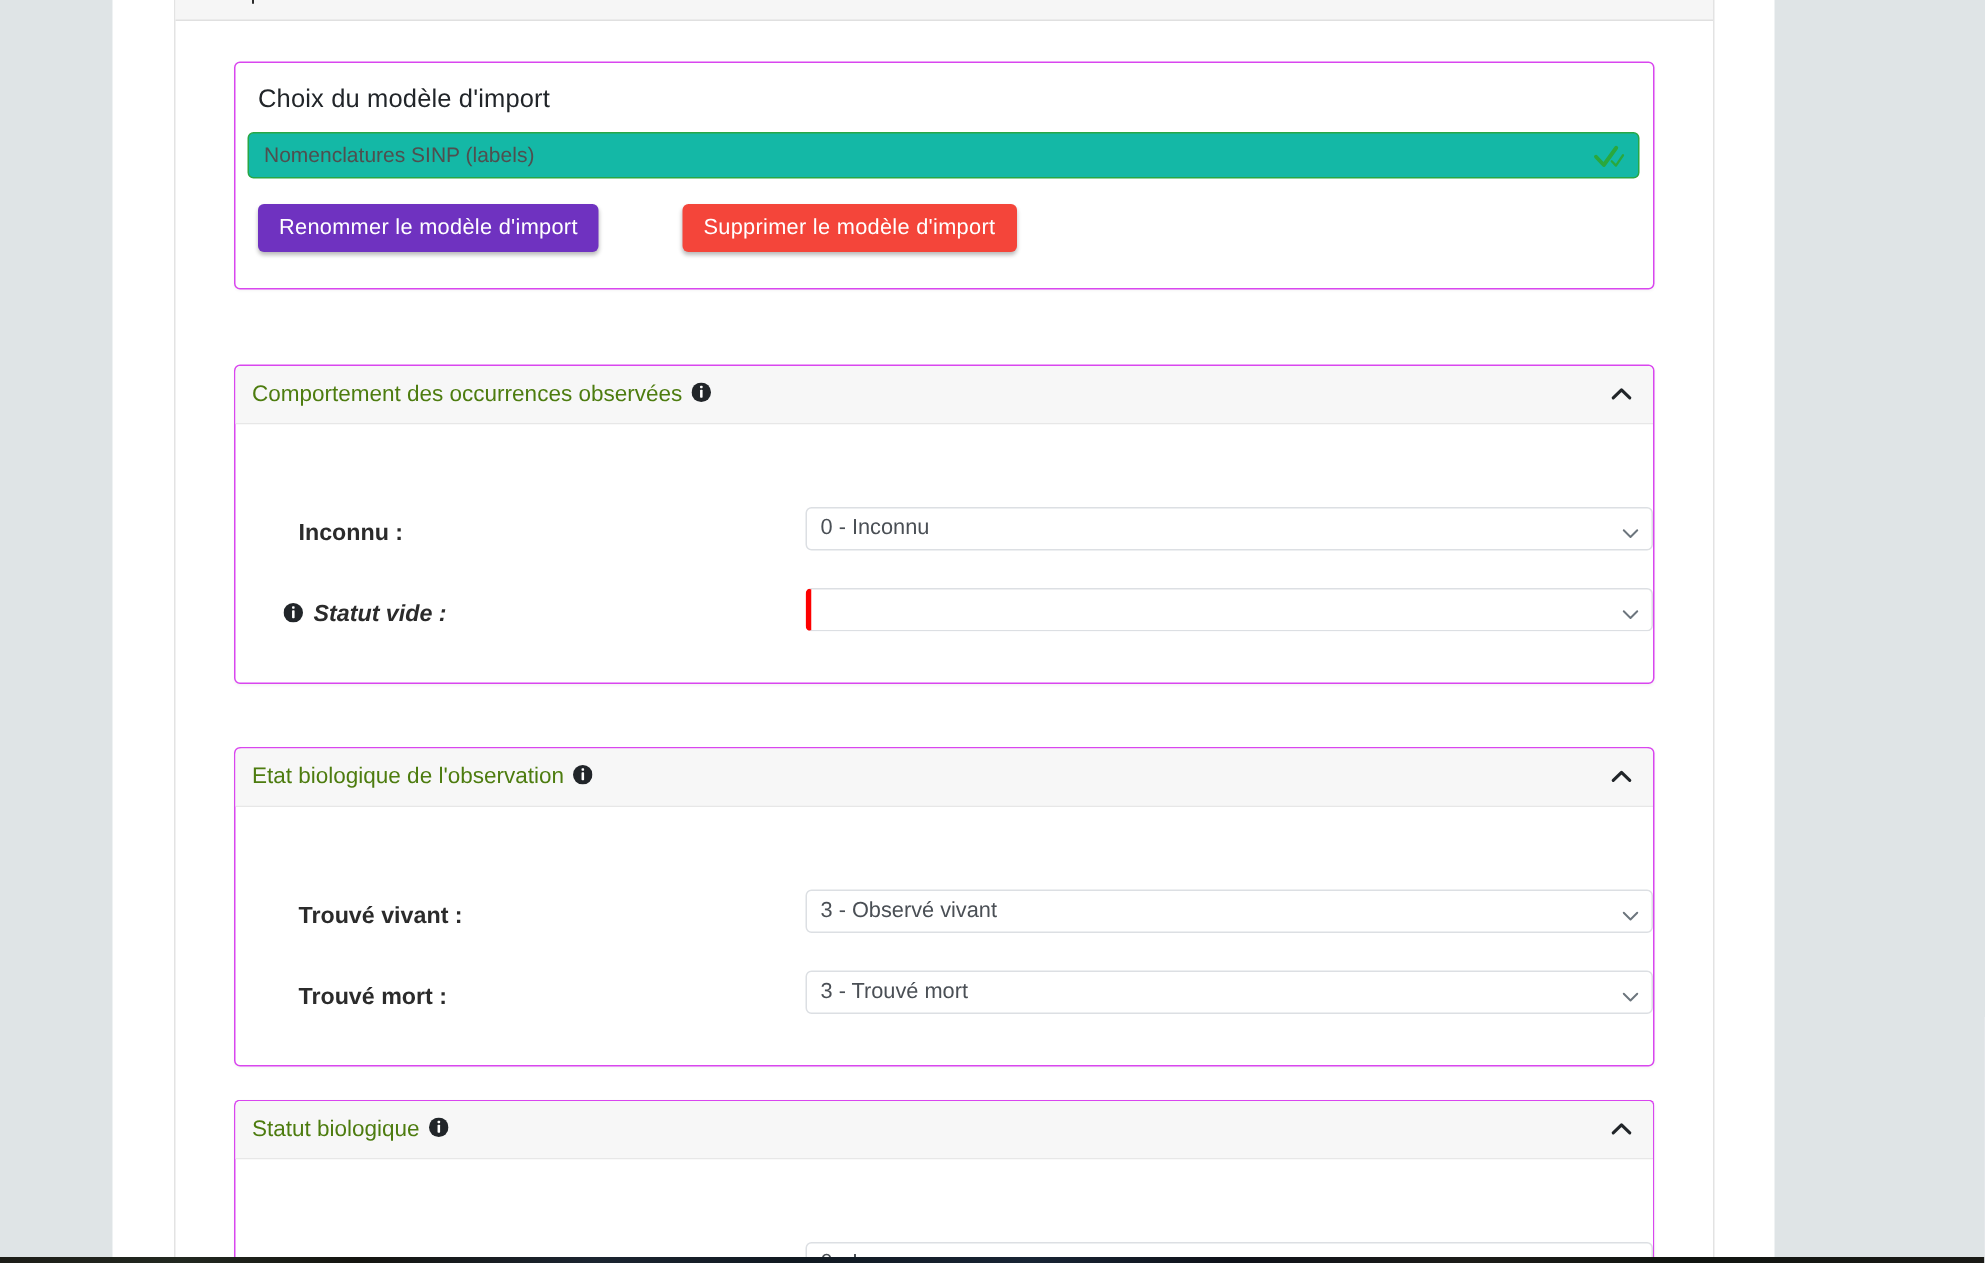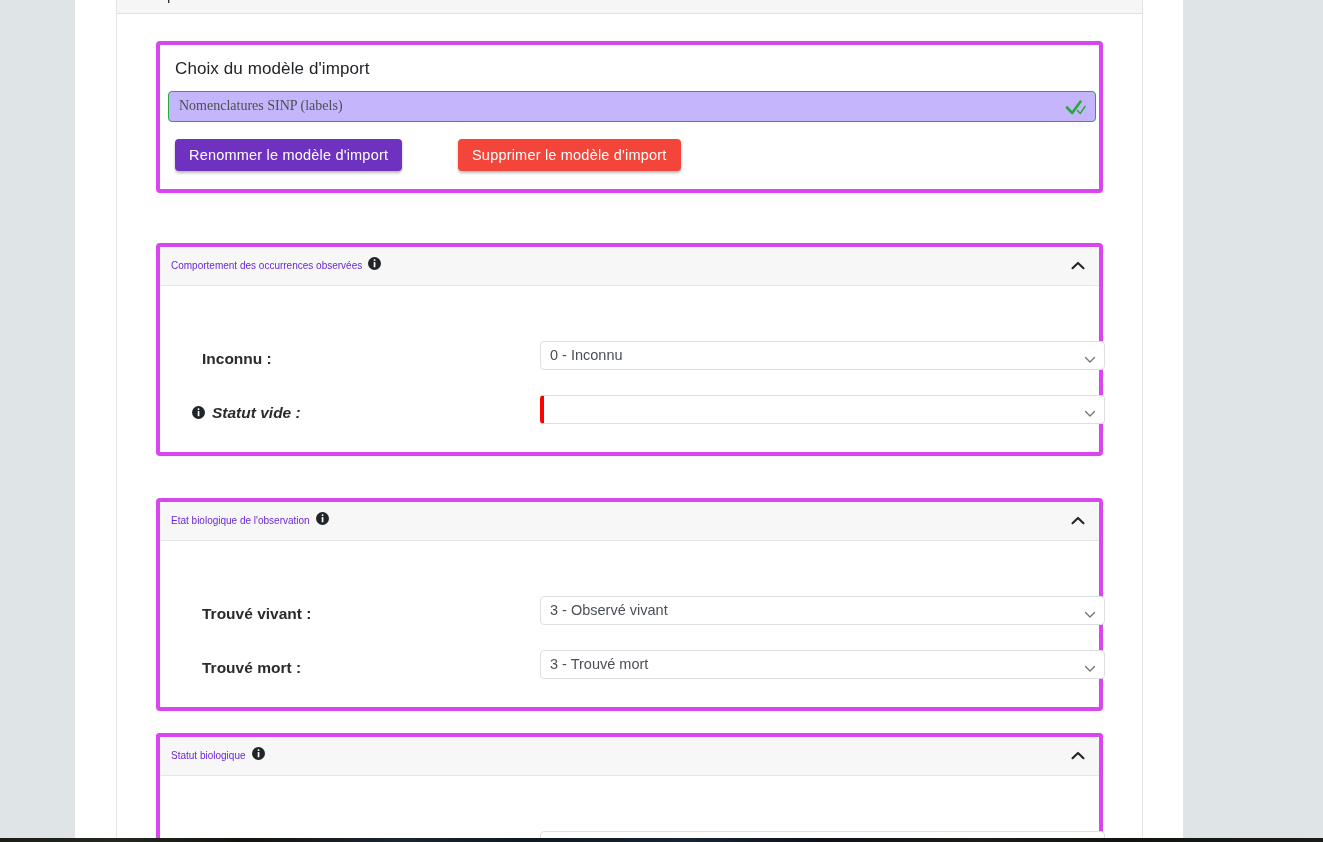--- a/index.html
+++ b/index.html
@@ -66,39 +66,38 @@
     left: 117px; top: 14px;
     width: 1025px;
     height: 824px;
   }
 
   .card {
     position: absolute;
     left: 39px;
     width: 947px;
     background: #ffffff;
-    border: 4px solid #d946ef;
+    border: 1px solid #d946ef;
     border-radius: 4px;
     box-shadow: 0 1px 2px rgba(0,0,0,.045);
   }
 
   
   #card-model { top: 27px; height: 152px; }
   .card-title {
     position: absolute; left: 15px; top: 14px;
     font-size: 17px; color: #212529; letter-spacing: .1px;
   }
   .model-input {
     position: absolute;
     left: 8px; top: 46px;
     width: 928px; height: 31px;
     border: 1px solid #28a745;
     border-radius: 4px;
-    background: #c4b5fd;
-    font-family: Liberation Serif, serif;
+    background: #14b8a6;
   }
   .model-input .val {
     position: absolute; left: 10px; top: 6px;
     font-size: 14px; color: #4f4f4f;
     white-space: nowrap;
   }
   .model-input .check {
     position: absolute; right: 8px; top: 4px;
     width: 22px; height: 22px;
   }
@@ -129,22 +128,22 @@
   .section-head {
     position: relative;
     height: 39px;
     background: #f7f7f7;
     border-bottom: 1px solid #e7e7e7;
     border-radius: 4px 4px 0 0;
   }
   .section-head .label {
     position: absolute;
     left: 11px; top: 10px;
-    font-size: 10px;
-    color: #6d28d9;
+    font-size: 15px;
+    color: #4d7c0f;
     white-space: nowrap;
   }
   .info-icon {
     display: inline-block;
     vertical-align: -1px;
     margin-left: 6px;
     width: 13px; height: 13px;
   }
   .caret {
     position: absolute;

